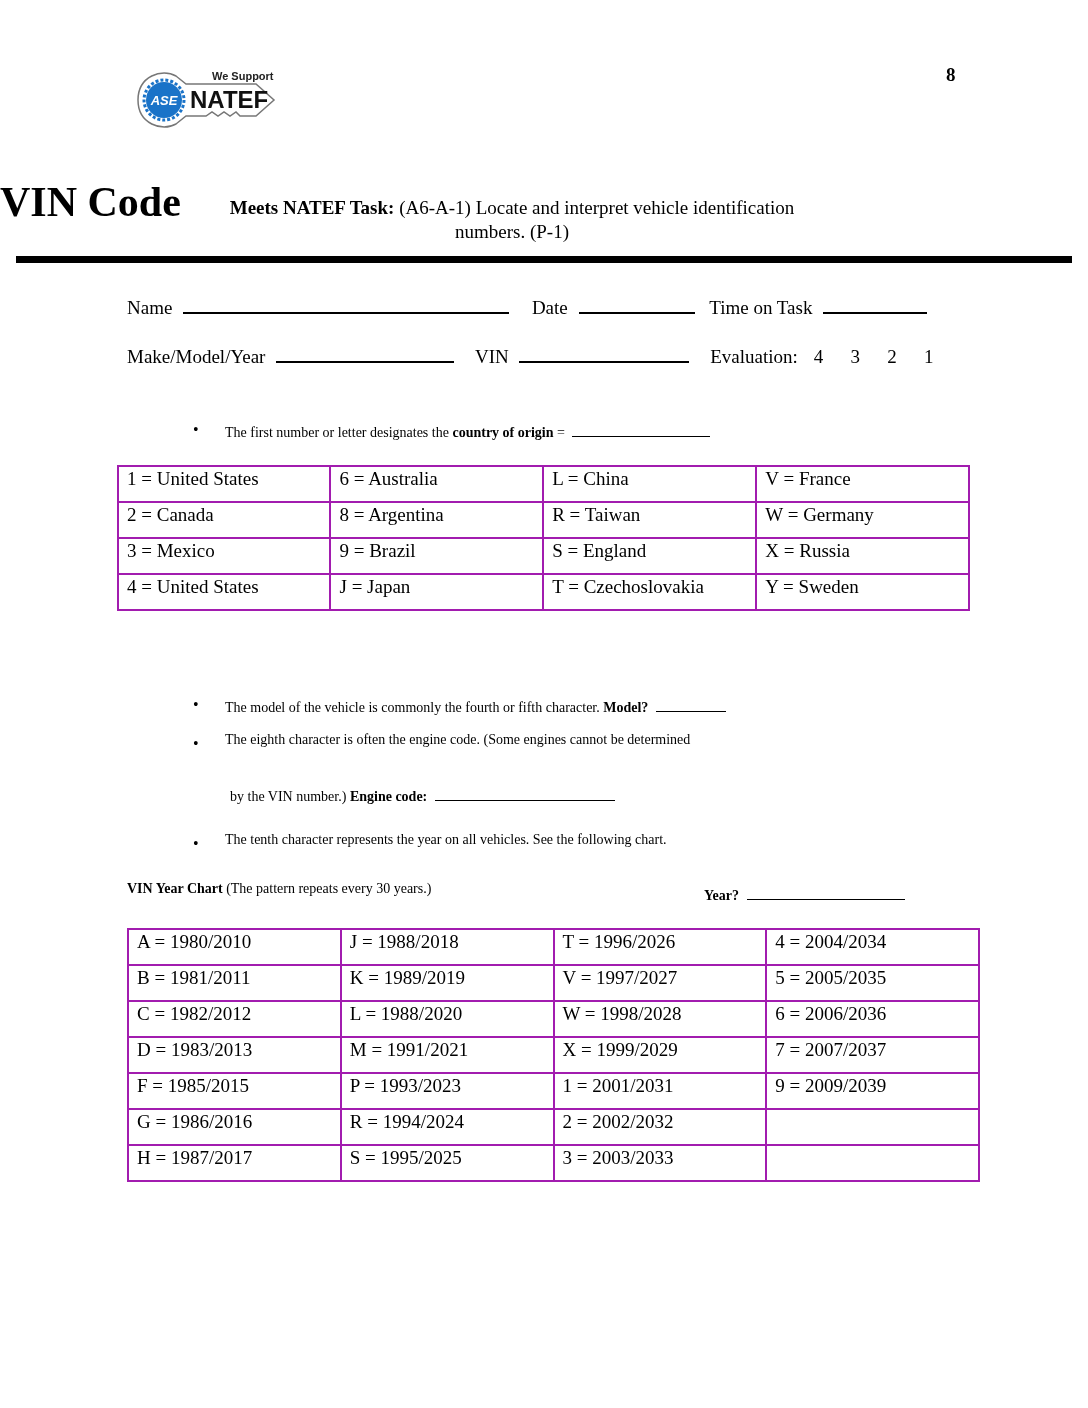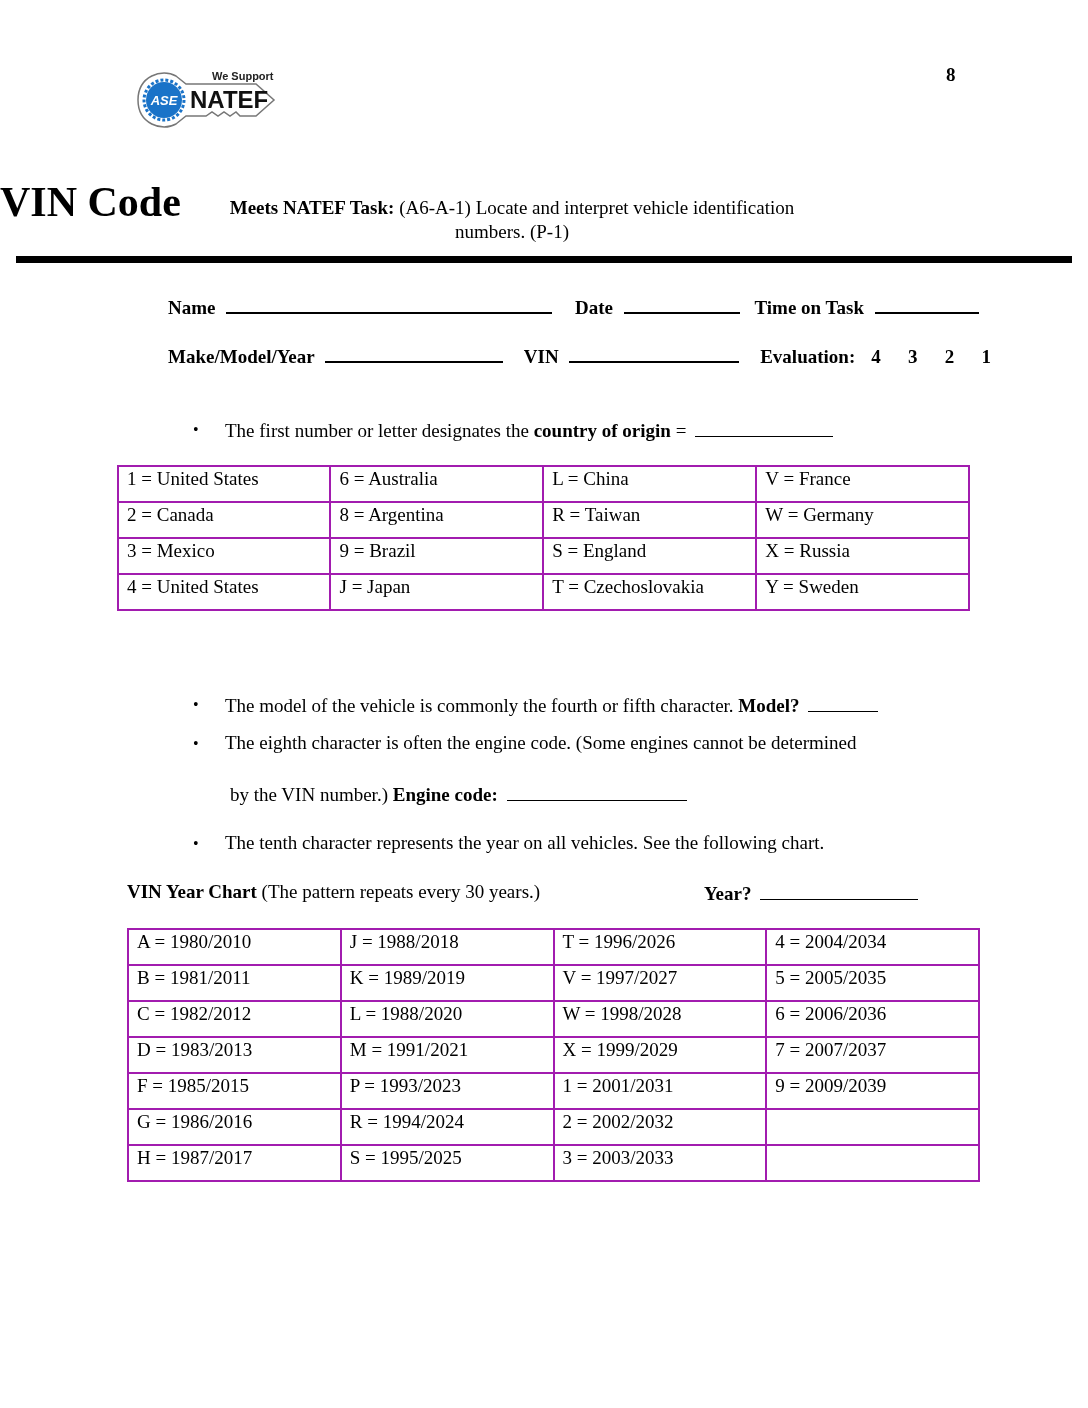--- a/index.html
+++ b/index.html
@@ -7,24 +7,24 @@
     width: 1088px; height: 1408px; position: relative; overflow: hidden;
     font-family: "Liberation Serif", "DejaVu Serif", serif; color: #000;
   }
   .abs { position: absolute; }
   .page-number { left: 946px; top: 64px; font-size: 19px; font-weight: bold; }
   .logo { left: 132px; top: 62px; width: 146px; height: 74px; }
   .title { left: 0; width: 1088px; top: 142px; text-align: left; font-size: 42px; font-weight: bold; line-height: 56px; margin-top: 32px; }
   .subtitle { left: 0; width: 1024px; top: 196px; text-align: center; font-size: 19px; line-height: 24px; }
   .subtitle b { font-weight: bold; }
   .rule { left: 16px; top: 256px; width: 1056px; height: 7px; background: #000; }
-  .field-row { font-size: 19px; font-weight: bold; white-space: nowrap; margin-left: 41px; }
+  .field-row { font-size: 19px; font-weight: normal; white-space: nowrap; }
   .blank { display: inline-block; border-bottom: 2px solid #000; height: 18px; vertical-align: baseline; margin-left: 6px; }
   .eval-num { display: inline-block; width: 32px; text-align: center; }
-  .bullet-line { font-size: 19px; white-space: nowrap; }
+  .bullet-line { font-size: 14px; white-space: nowrap; }
   .bullet { position: absolute; font-size: 16px; }
   .blank-thin { display: inline-block; border-bottom: 1.5px solid #000; height: 18px; vertical-align: baseline; margin-left: 4px; }
   table.grid { position: absolute; border-collapse: collapse; font-size: 19px; }
   table.grid td { border: 2px solid #a21caf; padding: 0 8px; vertical-align: top; line-height: 24px; }
   .country-table { left: 117px; top: 465px; width: 853px; }
   .country-table td { height: 34px; padding-top: 2px; width: 196px; }
   .year-table { left: 127px; top: 928px; width: 853px; }
   .year-table td { height: 34px; padding-top: 2px; width: 196px; }
 </style>
 </head>

